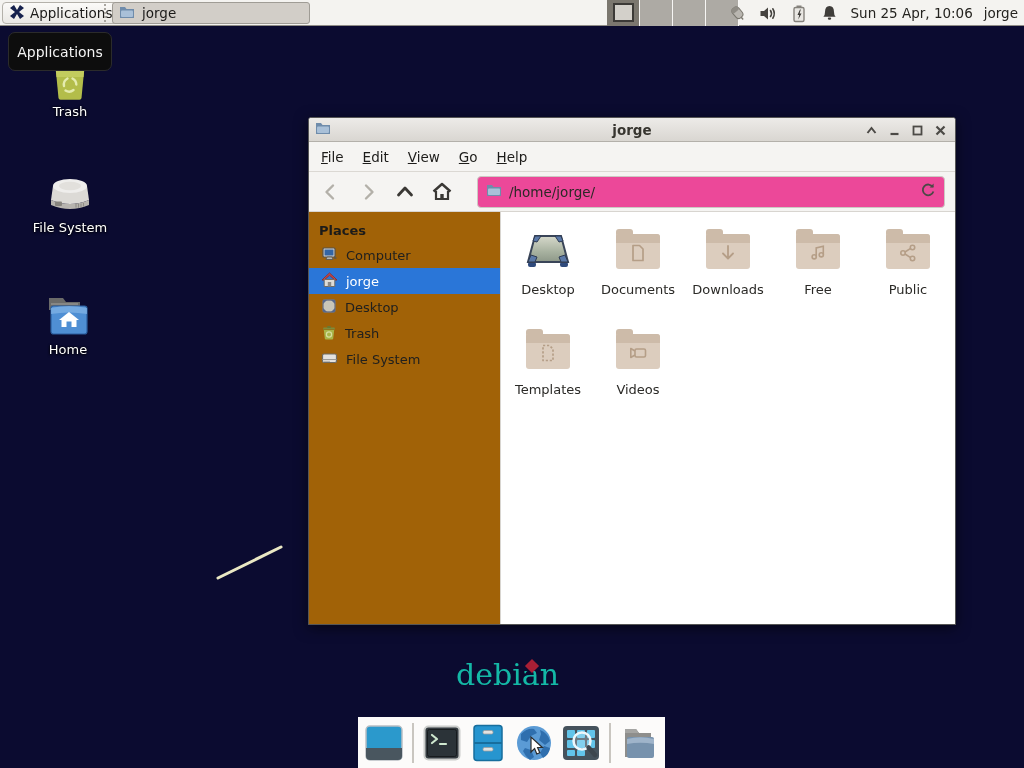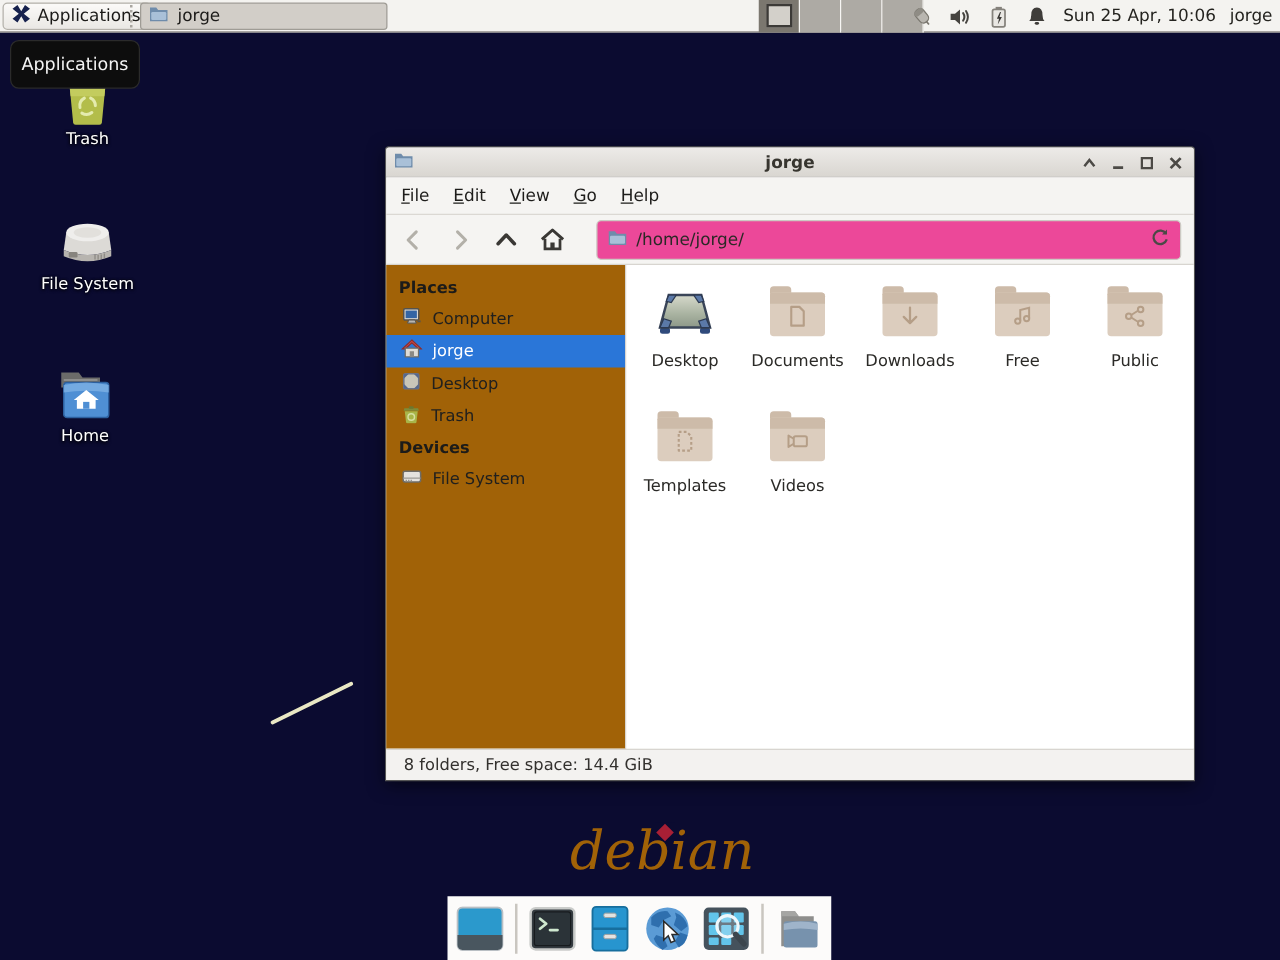--- a/index.html
+++ b/index.html
@@ -70,21 +70,21 @@
 
   
   .trail { position:absolute; left:210px; top:540px; z-index:4; }
 
   
   .debian {
     position:absolute; left:456px; top:660px; height:52px; z-index:2;
   }
   .debian .word {
     font-family:"DejaVu Serif","Liberation Serif",serif;
-    font-size:43px; color:#a16207; letter-spacing:0px; line-height:1;font-style:italic;
+    font-size:30px; color:#14b8a6; letter-spacing:0px; line-height:1;
   }
   .debian .diamond {
     position:absolute; left:71px; top:1px; width:10px; height:10px;
     background:#a81f35; transform:rotate(45deg); z-index:3;
   }
   .debian .dotcover {
     position:absolute; left:68px; top:-2px; width:16px; height:13px;
     background:#0b0b30; z-index:2;
   }
 
@@ -503,21 +503,20 @@
           <svg width="16" height="16" viewBox="0 0 16 16">
             <path d="M2.5 3.5 h11 l0.6 2 H1.9 Z" fill="#7e8c3a"></path>
             <rect x="6" y="2" width="4" height="2" rx="1" fill="#6b7830"></rect>
             <path d="M2.8 6 h10.4 l-1 8.5 q-0.1 1 -1.1 1 h-6.2 q-1 0 -1.1 -1 Z" fill="#a8b548"></path>
             <circle cx="8" cy="10.5" r="2.6" fill="none" stroke="#d6dfa0" stroke-width="1.2"></circle>
           </svg>
         </span>
         <span>Trash</span>
       </div>
 
-      <div class="side-header">Devices</div>
 
       <div class="side-item">
         <span>
           <svg width="17" height="16" viewBox="0 0 17 16">
             <rect x="1.5" y="4" width="14" height="8.5" rx="1.5" fill="#e4e2de" stroke="#6e6c67" stroke-width="1.2"></rect>
             <line x1="1.5" y1="9.5" x2="15.5" y2="9.5" stroke="#9c9a95" stroke-width="1"></line>
             <g stroke="#8a8883" stroke-width="1">
                 <line x1="4" y1="10.8" x2="4" y2="12"></line>
                 <line x1="6" y1="10.8" x2="6" y2="12"></line>
                 <line x1="8" y1="10.8" x2="8" y2="12"></line>
@@ -639,16 +638,13 @@
               <rect x="9" y="8" width="10.5" height="8" rx="1.5"></rect>
             </svg>
           </div>
         </div>
         <div class="f-label">Videos</div>
       </div>
 
     </div>
   </div>
 
-  <div class="statusbar">
-    <span>8 folders, Free space: 14.4 GiB</span>
-  </div>
 </div>
 
 </body></html>

